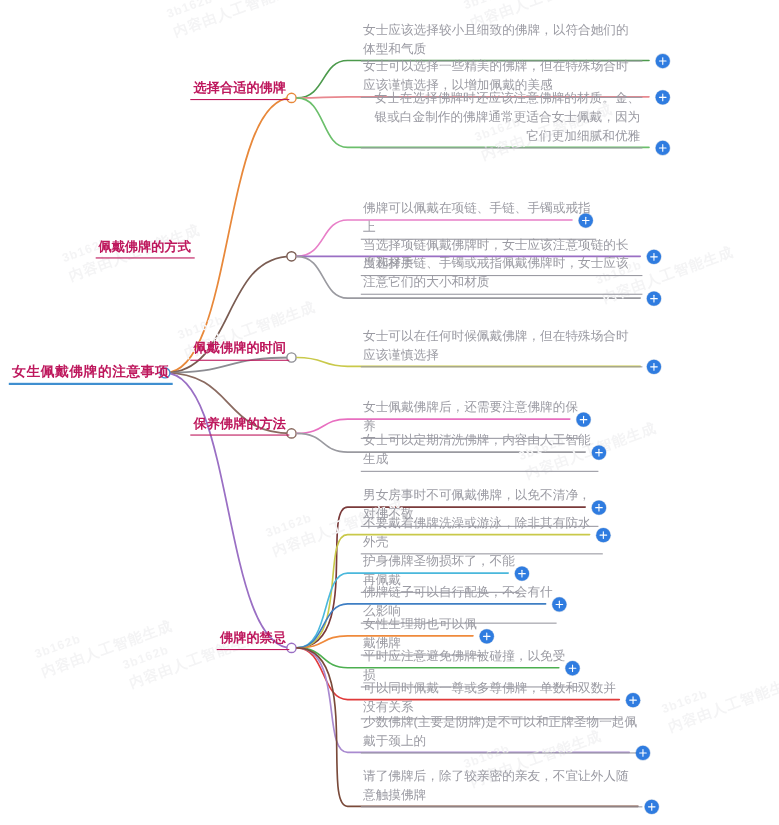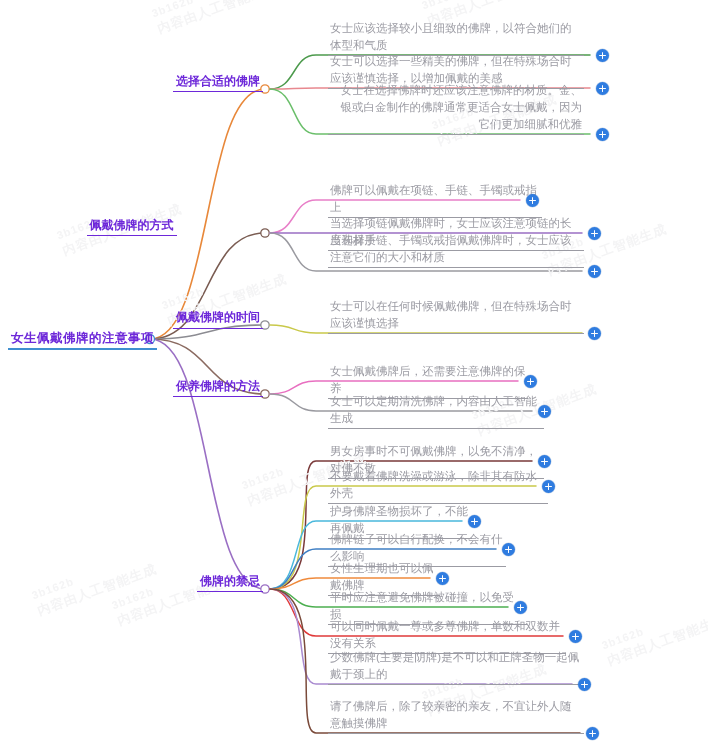--- a/index.html
+++ b/index.html
@@ -16,21 +16,21 @@
     position:absolute;color:#f4f4f5;font-size:11px;font-weight:700;
     transform:rotate(-20deg);transform-origin:left top;white-space:nowrap;
     user-select:none;letter-spacing:1px;
   }
   .wm .wm2{display:block;font-size:13px;margin-top:2px;}
 
   
   .node{position:absolute;box-sizing:border-box;}
 
   .label{
-    display:block;white-space:nowrap;color:#6d28d9;
+    display:block;white-space:nowrap;color:#be185d;
     font-size:12px;font-weight:700;line-height:17px;
     padding:0 3px 1px 3px;
   }
 
   .root{left:8px;top:330px;}
   .root .label{font-size:12.5px;letter-spacing:.5px;border-bottom:2px solid #3f8fd0;}
 
   .branch .label{border-bottom:1.6px solid currentColor;}
 
   .leaf{position:absolute;box-sizing:border-box;}

